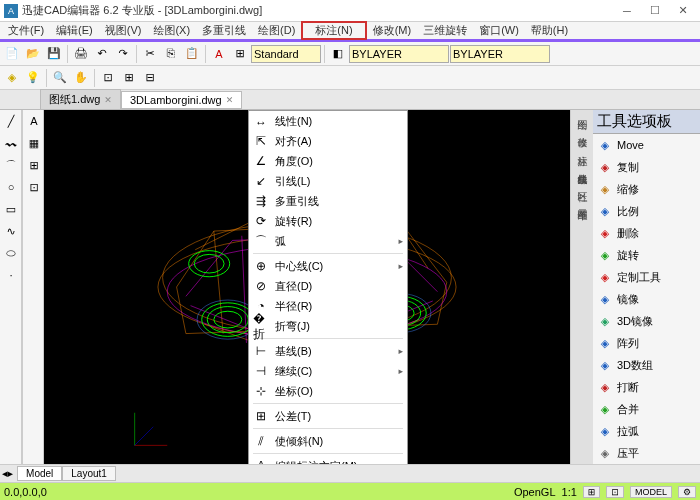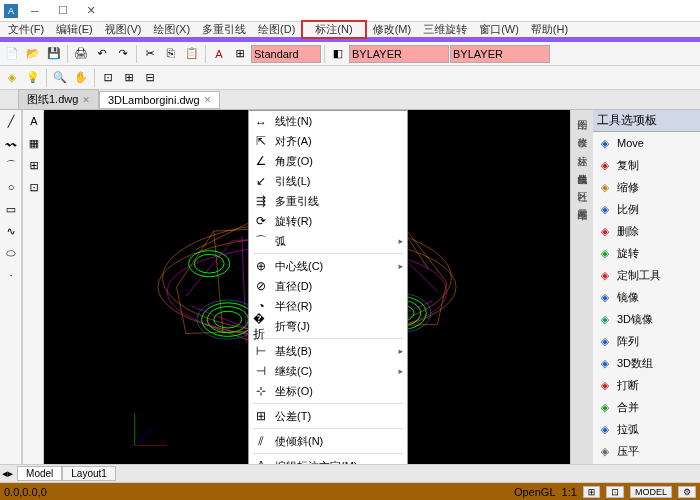--- a/index.html
+++ b/index.html
@@ -2,64 +2,65 @@
 <html><head>
 <meta charset="utf-8">
 <style>
 *{margin:0;padding:0;box-sizing:border-box;font-family:"Microsoft YaHei","SimSun",sans-serif;font-size:11px;}
 body{width:700px;height:500px;overflow:hidden;background:#f0f0f0;display:flex;flex-direction:column;}
 .titlebar{height:22px;background:#fff;display:flex;align-items:center;padding:0 4px;border-bottom:1px solid #d0d0d0;}
 .titlebar .icon{width:14px;height:14px;background:#2a7ab0;color:#fff;display:inline-flex;align-items:center;justify-content:center;font-size:9px;margin-right:4px;}
 .titlebar .title{flex:1;color:#333;}
 .winbtns{display:flex;gap:2px;}
 .winbtn{width:26px;height:18px;display:flex;align-items:center;justify-content:center;color:#555;}
-.menubar{height:20px;background:#f5f5f5;display:flex;align-items:center;padding:0 2px;border-bottom:5px solid #8b5cf6;}
+.menubar{height:20px;background:#f5f5f5;display:flex;align-items:center;padding:0 2px;border-bottom:3px solid #8b5cf6;}
 .menuitem{padding:2px 6px;color:#333;cursor:default;}
 .menuitem.highlighted{border:2px solid #d03030;padding:0 12px;}
 .toolbar{height:24px;background:#f5f5f5;border-bottom:1px solid #d0d0d0;display:flex;align-items:center;padding:0 2px;gap:1px;}
 .tbtn{width:20px;height:20px;display:flex;align-items:center;justify-content:center;border:1px solid transparent;}
 .tsep{width:1px;height:18px;background:#ccc;margin:0 2px;}
-.tsel{height:18px;border:1px solid #aaa;background:#fca5a5;padding:0 2px;font-size:10px;display:flex;align-items:center;}
+.tsel{height:18px;border:1px solid #aaa;background:#fef9c3;padding:0 2px;font-size:10px;display:flex;align-items:center;}
 .tsel.narrow{width:70px;}
 .tsel.wide{width:100px;}
-.tabbar{height:20px;background:#e8e8e8;display:flex;align-items:center;padding-left:18px;border-bottom:1px solid #bbb;}
+.tabbar{height:20px;background:#e8e8e8;display:flex;align-items:center;padding-left:40px;border-bottom:1px solid #bbb;}
 .tab{padding:2px 8px;background:#d8d8d8;border:1px solid #bbb;font-size:10px;display:flex;align-items:center;gap:4px;}
 .tab.active{background:#fff;}
 .tab .x{color:#888;font-size:9px;}
 .workarea{flex:1;display:flex;position:relative;overflow:hidden;}
 .leftbar{width:22px;background:#f5f5f5;border-right:1px solid #ccc;display:flex;flex-direction:column;}
 .leftbar2{width:22px;background:#f5f5f5;border-left:1px solid #ccc;border-right:1px solid #ccc;display:flex;flex-direction:column;}
 .vbtn{width:20px;height:20px;display:flex;align-items:center;justify-content:center;margin:1px;}
 .canvas{flex:1;background:#000;position:relative;}
 .canvas svg{position:absolute;top:0;left:0;}
 .rightpanel{width:130px;background:#f5f5f5;border-left:1px solid #ccc;display:flex;}
 .rightsidebar{width:22px;background:#e0e0e0;display:flex;flex-direction:column;align-items:center;padding-top:2px;gap:18px;}
 .rightsidebar .vtext{writing-mode:vertical-rl;font-size:10px;color:#444;}
 .toolpanel{flex:1;}
-.toolpanel .hdr{background:#d0d8e8;padding:2px 4px;font-size:12px;border-bottom:1px solid #aaa;}
+.toolpanel .hdr{background:#d0d8e8;padding:2px 4px;font-size:15px;border-bottom:1px solid #aaa;}
 .toolpanel .items{display:flex;flex-direction:column;}
 .toolitem{display:flex;align-items:center;gap:4px;padding:3px 4px;font-size:10px;}
 .toolitem .ico{width:16px;height:16px;display:flex;align-items:center;justify-content:center;}
 .dropdown{position:absolute;top:0;left:248px;width:160px;background:#fff;border:1px solid #999;box-shadow:2px 2px 4px rgba(0,0,0,0.3);z-index:100;}
 .dd-item{display:flex;align-items:center;padding:2px 4px;gap:6px;font-size:11px;}
 .dd-item .ico{width:16px;height:16px;display:flex;align-items:center;justify-content:center;font-size:12px;}
 .dd-sep{height:1px;background:#ddd;margin:2px 4px;}
 .dd-arrow{margin-left:auto;color:#666;font-size:9px;}
-.bottombar{height:18px;background:#a16207;border-top:1px solid #ccc;display:flex;align-items:center;padding:0 4px;font-size:10px;gap:6px;}
+.bottombar{height:18px;background:#bef264;border-top:1px solid #ccc;display:flex;align-items:center;padding:0 4px;font-size:10px;gap:6px;}
 .bottombar .spacer{flex:1;}
 .bottombar .btn{padding:0 4px;border:1px solid #bbb;background:#f0f0f0;font-size:9px;}
 .btmtabs{height:18px;background:#e8e8e8;display:flex;align-items:center;border-top:1px solid #ccc;padding:0 2px;}
 .btmtab{padding:1px 8px;font-size:10px;border:1px solid #bbb;background:#f5f5f5;}
 .btmtab.active{background:#fff;}
 </style>
 </head>
 <body>
 
 <div class="titlebar">
   <span class="icon">A</span>
+  <span class="title">迅捷CAD编辑器  6.2  专业版   - [3DLamborgini.dwg]</span>
   <div class="winbtns">
     <div class="winbtn">─</div>
     <div class="winbtn">☐</div>
     <div class="winbtn close">✕</div>
   </div>
 </div>
 
 <div class="menubar" id="menubar">
     <div class="menuitem">文件(F)</div>
     <div class="menuitem">编辑(E)</div>

